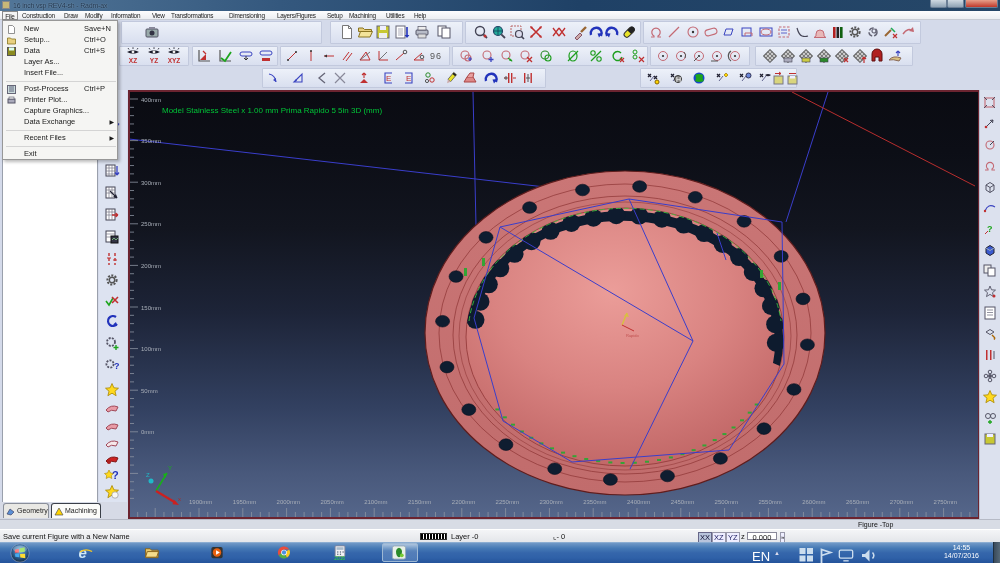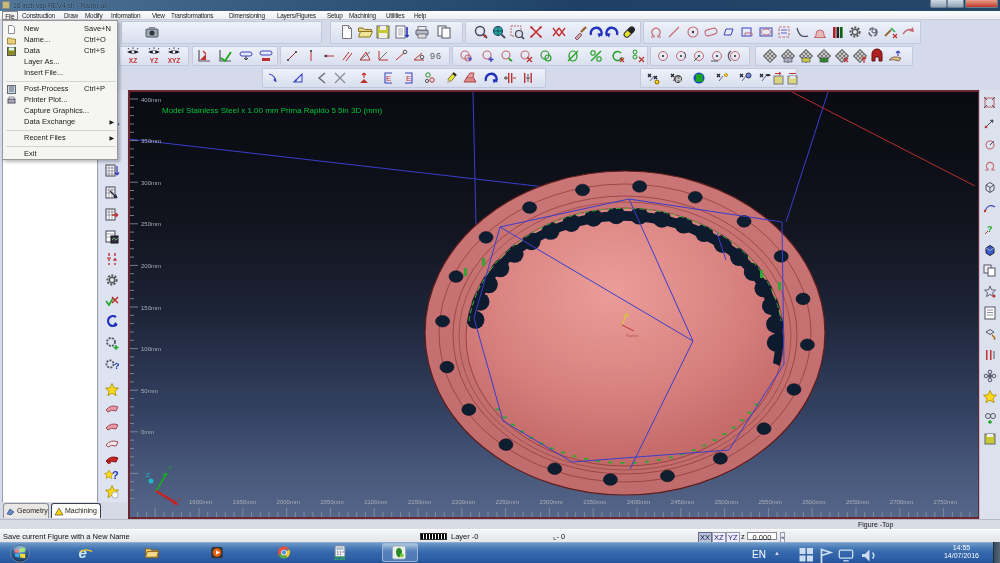--- a/index.html
+++ b/index.html
@@ -1306,21 +1306,21 @@
       <circle cx="6" cy="10.5" r="0.8" fill="#567"></circle>
       <circle cx="9" cy="10.5" r="0.8" fill="#567"></circle>
       <text x="2" y="16.5" font-size="5.5" fill="#3d3">2016</text>
     </svg>
     <div style="position:absolute;left:382px;top:1px;width:36px;height:19px;background:linear-gradient(rgba(255,255,255,0.45),rgba(255,255,255,0.15) 40%,rgba(180,210,240,0.25));border:1px solid #9db8d4;border-radius:2px"></div>
     <svg class="tbico" style="left:391px;z-index:2" width="17" height="16" viewBox="0 0 16 16">
       <rect x="1" y="1" width="14" height="14" rx="2" fill="#e8f0e8" stroke="#9ab"></rect>
       <path d="M8 3 q4 1 3 6 q-1 4 -3 4 q-2 0 -3 -4 q-1 -5 3 -6" fill="#2a8a2a"></path>
       <circle cx="11" cy="11" r="2" fill="#7c3"></circle>
     </svg>
-    <div style="position:absolute;left:752px;top:7px;color:#fff;font-size:10px">EN</div>
+    <div style="position:absolute;left:752px;top:7px;color:#fff;font-size:13px">EN</div>
     <div style="position:absolute;left:774px;top:8px;color:#dde;font-size:6px">▲</div>
     <svg class="tbico" style="left:799px;top:6px" width="10" height="10" viewBox="0 0 10 10">
       <rect x="0" y="0" width="4" height="4" fill="#cde"></rect>
       <rect x="5" y="0" width="4" height="4" fill="#cde"></rect>
       <rect x="0" y="5" width="4" height="4" fill="#cde"></rect>
       <rect x="5" y="5" width="4" height="4" fill="#cde"></rect>
     </svg>
     <svg class="tbico" style="left:818px;top:6px" width="10" height="10" viewBox="0 0 10 10">
       <path d="M2 10 V1 l6 2 -6 2" fill="none" stroke="#cde" stroke-width="1.2"></path>
     </svg>
@@ -1337,21 +1337,21 @@
   </div>
 <div class="abs" id="filemenu">
 <div class="mi" style="top:3px">
       <span class="lab">New</span>
       <span class="sc">Save+N</span>
       <svg class="mico">
         <path d="M1.5 0.5 h4 l2 2 v6 h-6 z" fill="#fff" stroke="#777" stroke-width="0.8"></path>
       </svg>
     </div>
 <div class="mi" style="top:14px">
-      <span class="lab">Name...</span>
+      <span class="lab">Setup...</span>
       <span class="sc">Ctrl+O</span>
       <svg class="mico">
         <path d="M0.5 2 h3 l1 1 h4 v5 h-8 z" fill="#e8d080" stroke="#857520" stroke-width="0.8"></path>
       </svg>
     </div>
 <div class="mi" style="top:25px">
       <span class="lab">Data</span>
       <span class="sc">Ctrl+S</span>
       <svg class="mico">
         <rect x="0.5" y="0.5" width="8" height="8" fill="#8b8b20" stroke="#555"></rect>

